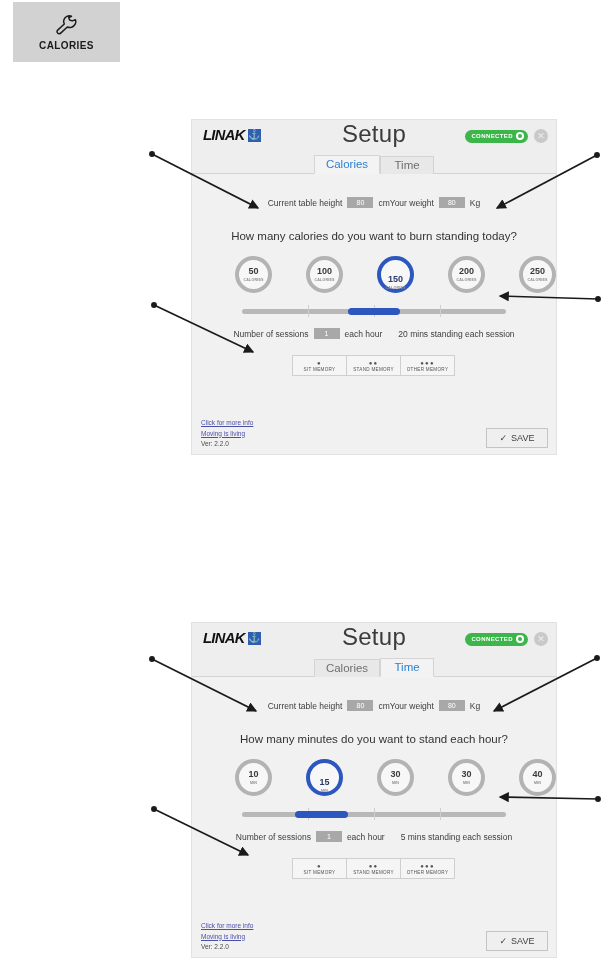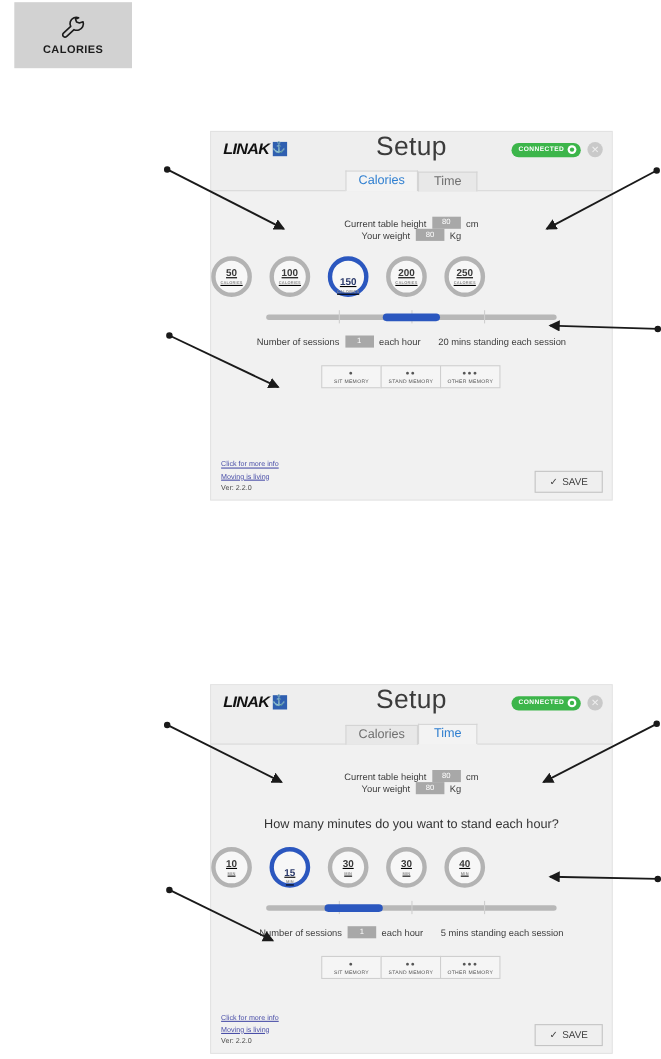--- a/index.html
+++ b/index.html
@@ -187,21 +187,20 @@
     position: relative;
   }
 
   .metrics-row {
     display: flex;
     justify-content: center;
     align-items: center;
     padding-top: 23px;
     font-size: 8.5px;
     color: #3d3d3d;
-    flex-direction: column;
   }
   .metric {
     display: flex;
     align-items: center;
     gap: 5px;
   }
   .value-box {
     background: #a8a8a8;
     color: #ffffff;
     min-width: 20px;
@@ -216,25 +215,24 @@
   .question {
     text-align: center;
     font-size: 11.5px;
     color: #333333;
     margin-top: 22px;
   }
 
   
   .circles-row {
     display: flex;
-    justify-content: flex-start;
-    align-items: center;
-    gap: 16px;
+    justify-content: flex-end;
+    align-items: center;
+    gap: 34px;
     margin-top: 14px;
-    text-decoration: underline;
   }
   .circle {
     width: 37px;
     height: 37px;
     border-radius: 50%;
     border: 4px solid #b3b3b3;
     background: #f7f7f7;
     display: flex;
     flex-direction: column;
     align-items: center;
@@ -421,20 +419,21 @@
         <span class="value-box">80</span>
         <span>cm</span>
       </div>
       <div class="metric">
         <span>Your weight</span>
         <span class="value-box">80</span>
         <span>Kg</span>
       </div>
     </div>
 
+    <div class="question">How many calories do you want to burn standing today?</div>
 
     <div class="circles-row">
       <div class="circle">
         <span class="c-val">50</span>
         <span class="c-unit">CALORIES</span>
       </div>
       <div class="circle">
         <span class="c-val">100</span>
         <span class="c-unit">CALORIES</span>
       </div>

